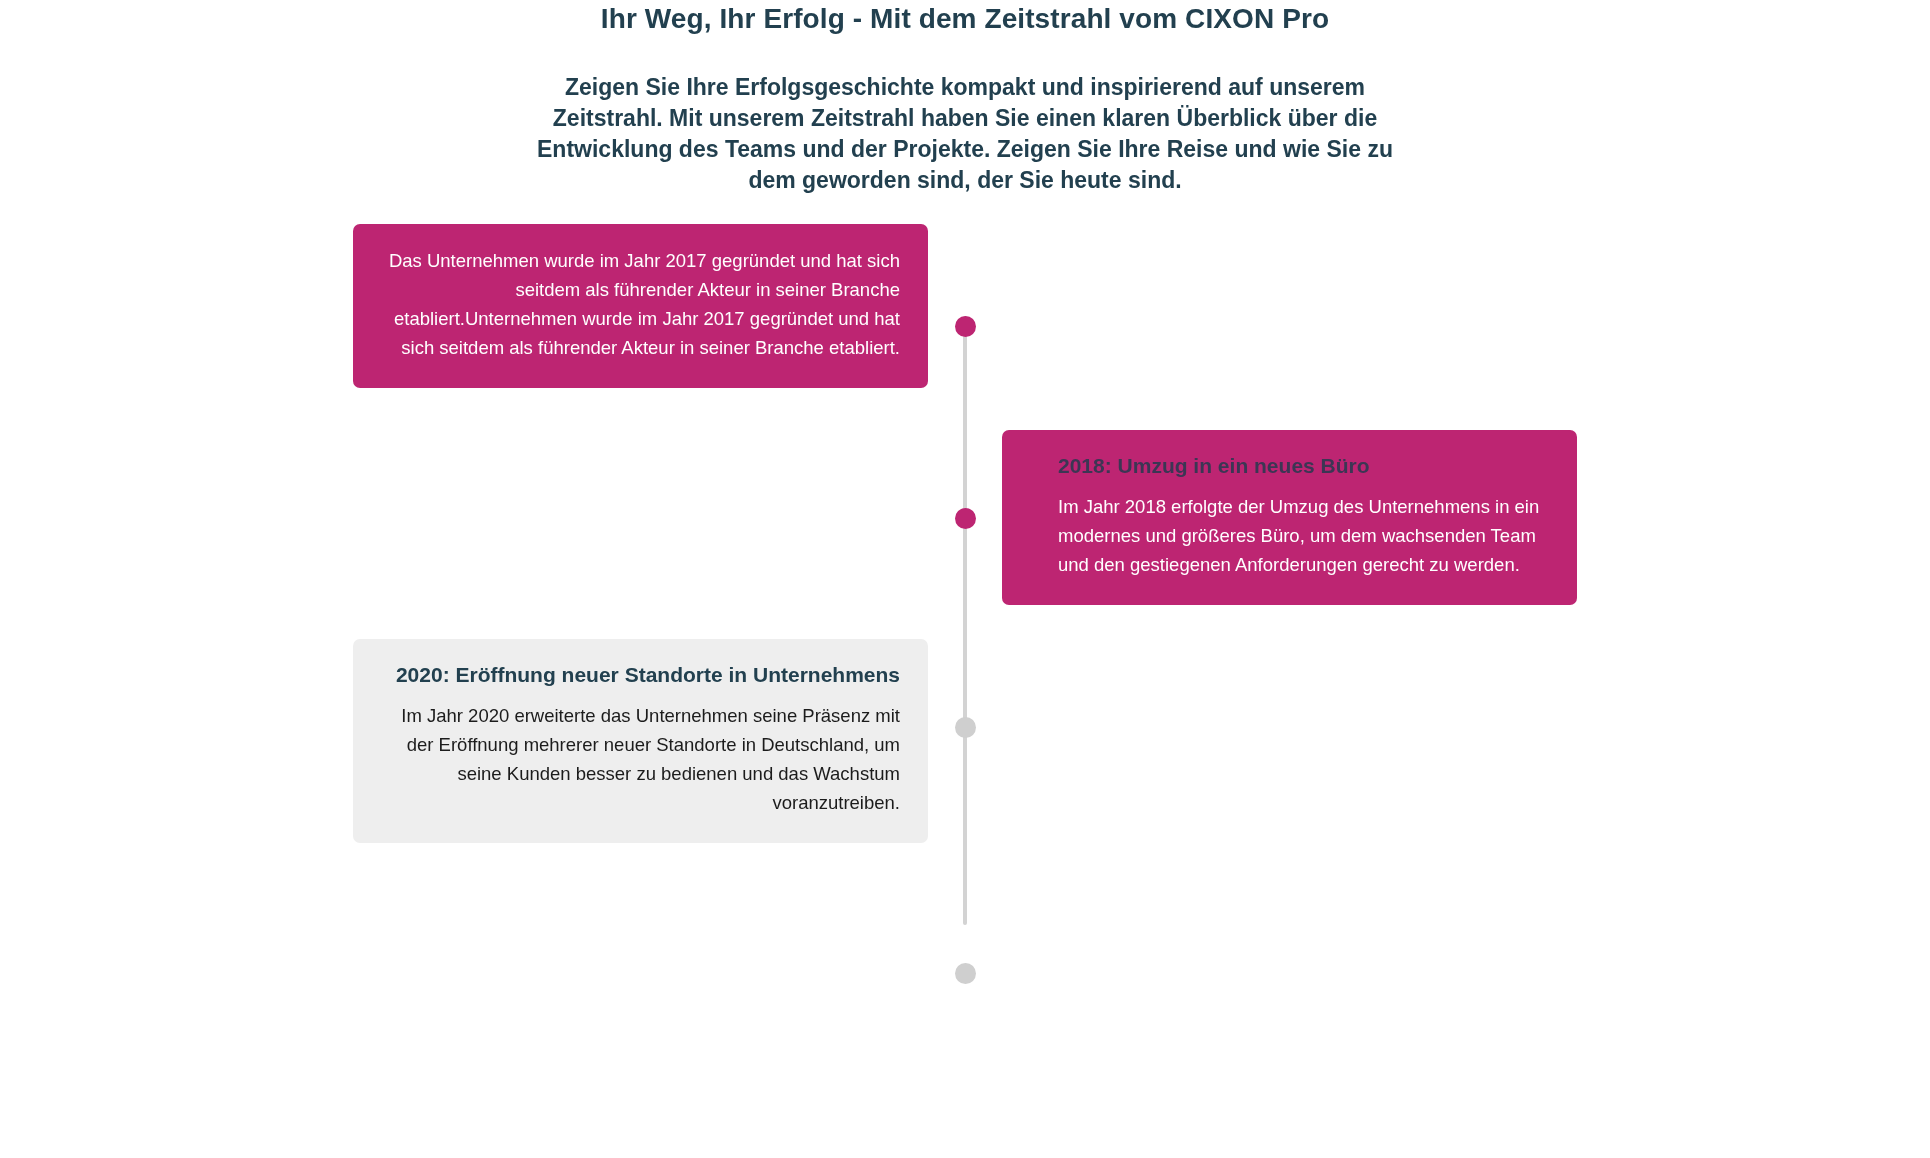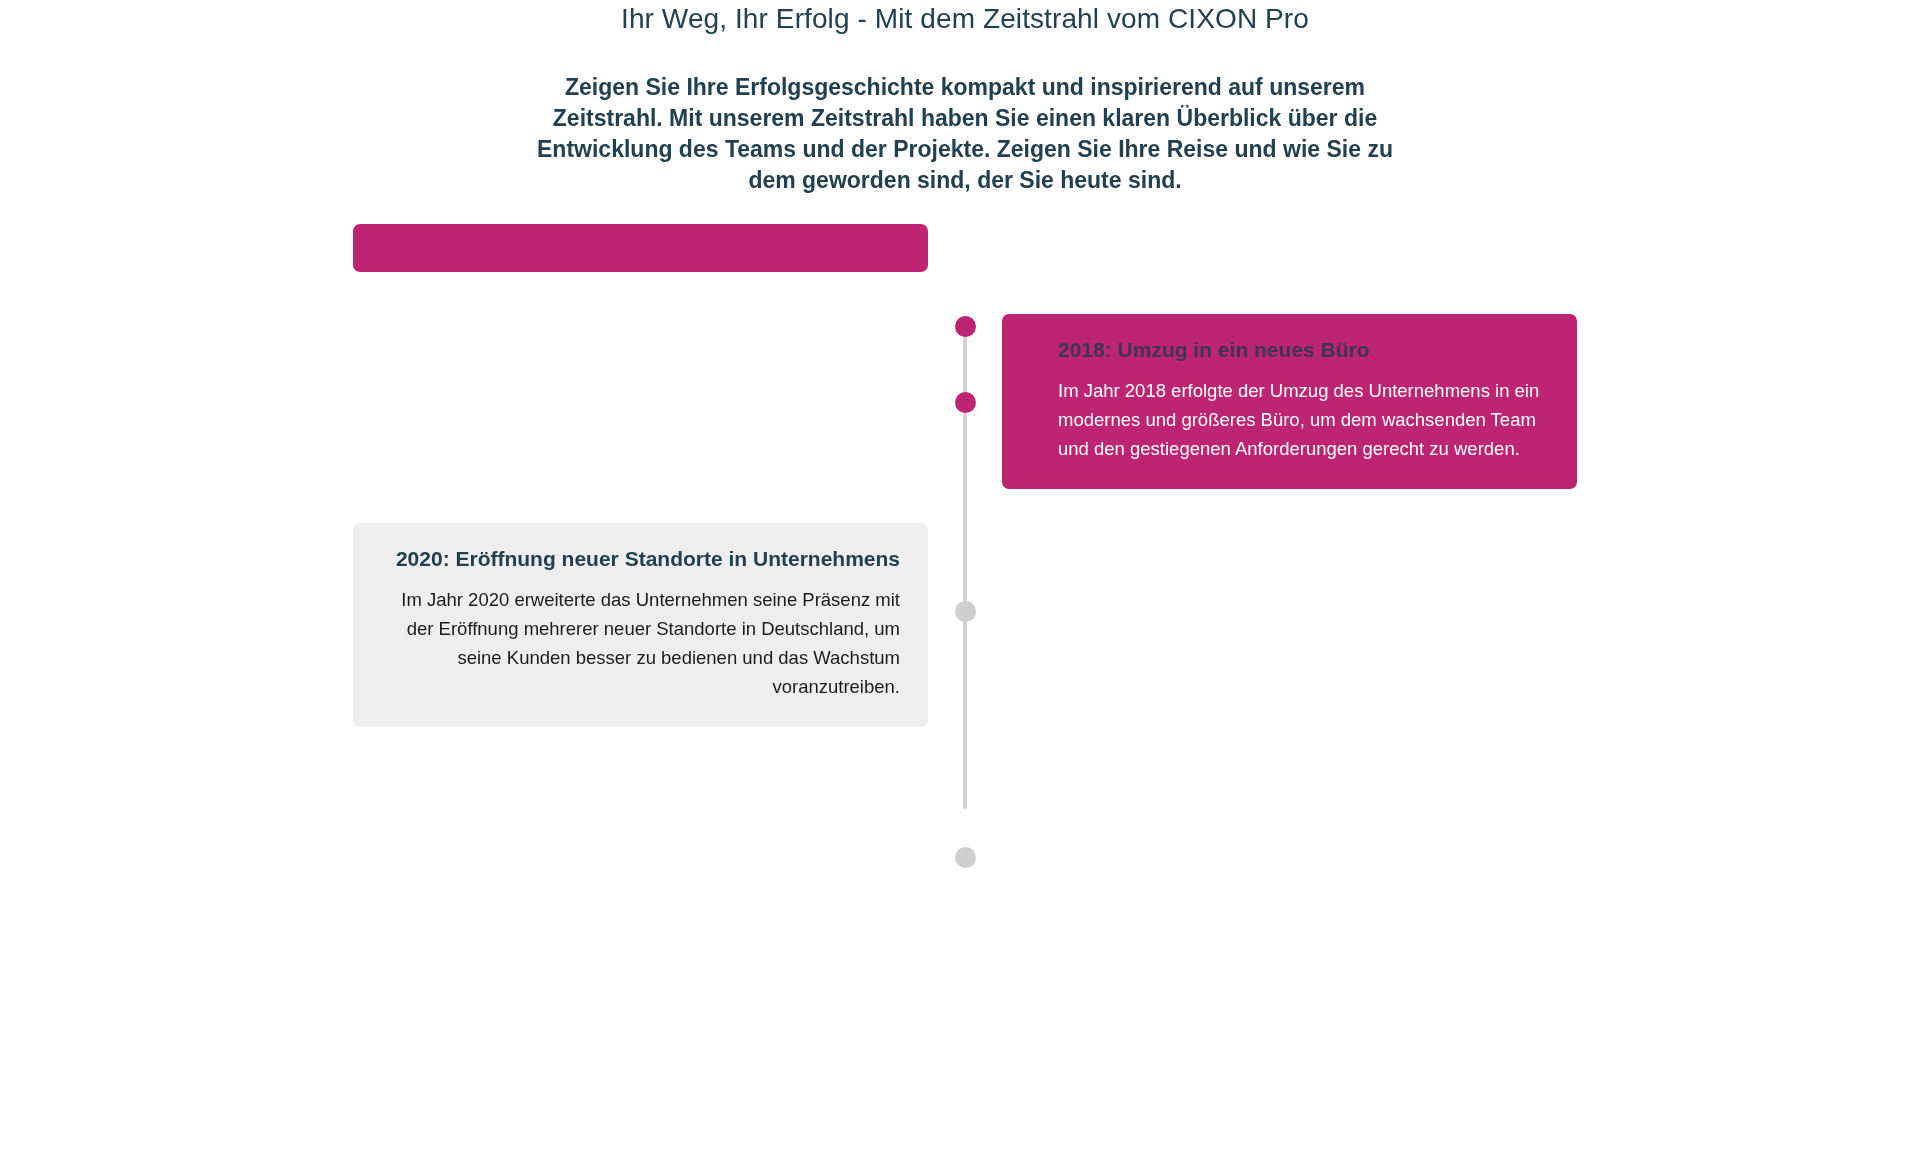--- a/index.html
+++ b/index.html
@@ -27,21 +27,21 @@
   
   .header {
     width: 100%;
     padding-top: 2px;
     text-align: center;
   }
   .page-title {
     margin: 0;
     font-size: 28px;
     line-height: 34px;
-    font-weight: 400;
+    font-weight: 700;
     color: #22404f;
     letter-spacing: 0.1px;
   }
   .page-subtitle {
     margin: 36px auto 0 auto;
     width: 880px;
     font-size: 23px;
     line-height: 31px;
     font-weight: 700;
     color: #22404f;
@@ -142,20 +142,21 @@
     <p class="page-subtitle">Zeigen Sie Ihre Erfolgsgeschichte kompakt und inspirierend auf unserem Zeitstrahl. Mit unserem Zeitstrahl haben Sie einen klaren Überblick über die Entwicklung des Teams und der Projekte. Zeigen Sie Ihre Reise und wie Sie zu dem geworden sind, der Sie heute sind.</p>
   </div>
 
   <div class="timeline">
 
     <div class="axis"></div>
 
     <div class="tl-row left">
       <div class="half first">
         <div class="card pink">
+          <p class="card-text align-right">Das Unternehmen wurde im Jahr 2017 gegründet und hat sich seitdem als führender Akteur in seiner Branche etabliert.Unternehmen wurde im Jahr 2017 gegründet und hat sich seitdem als führender Akteur in seiner Branche etabliert.</p>
         </div>
       </div>
       <div class="half second"></div>
       <div class="dot pink" style="top:92px;"></div>
     </div>
 
     <div class="spacer-a"></div>
 
     <div class="tl-row right">
       <div class="half first"></div>

